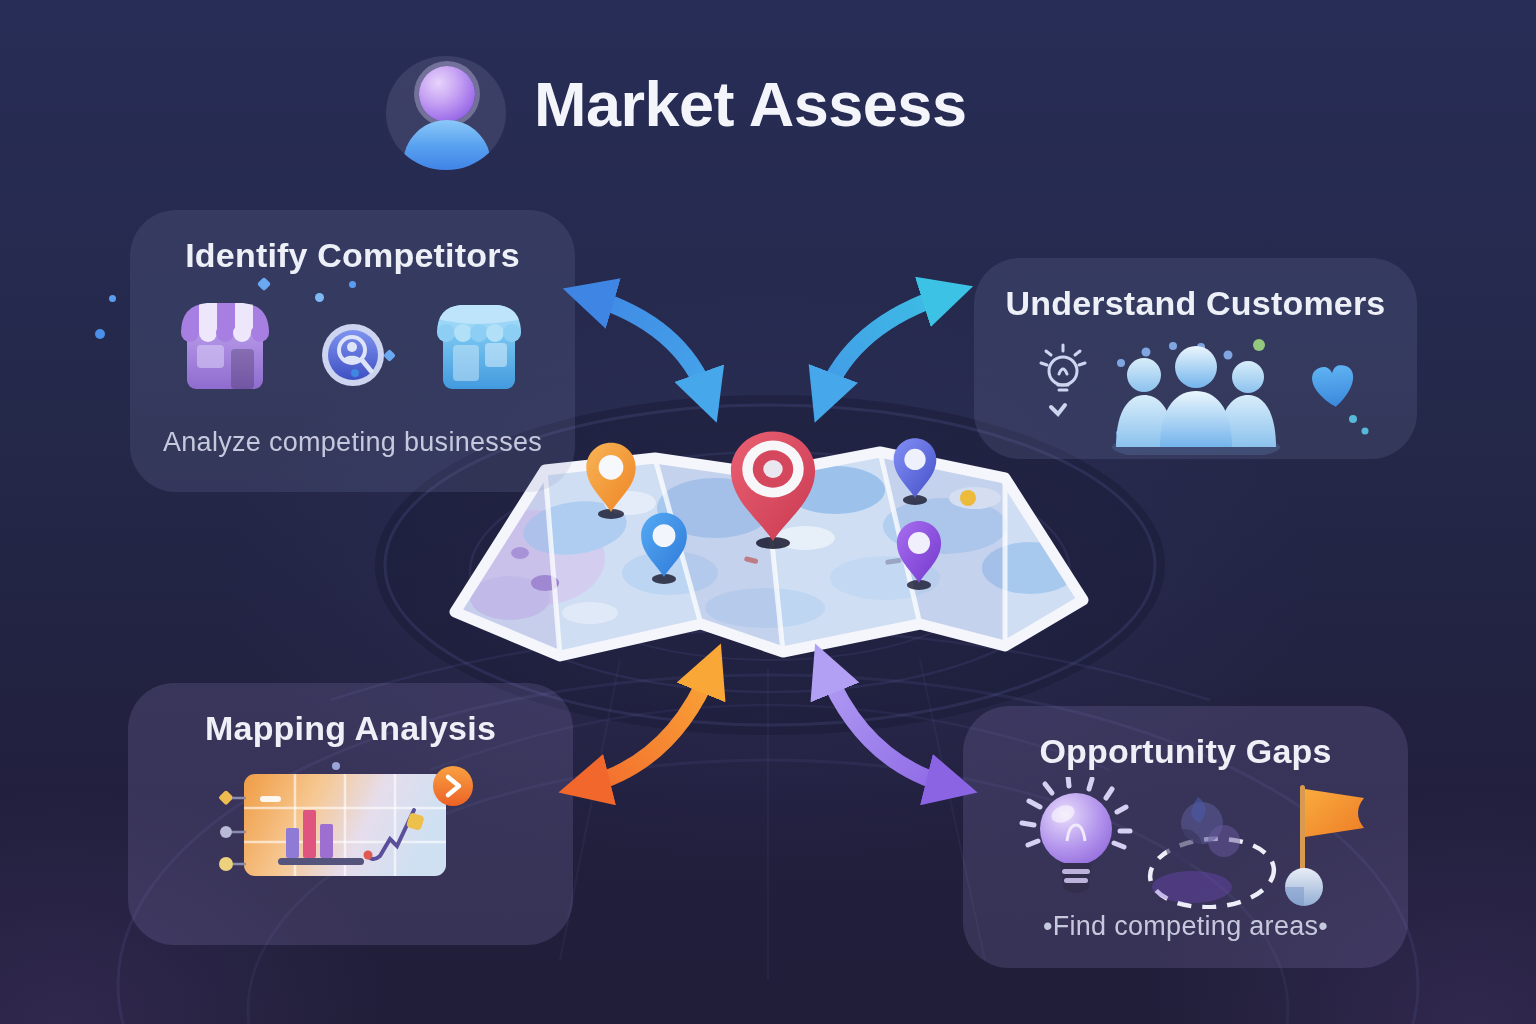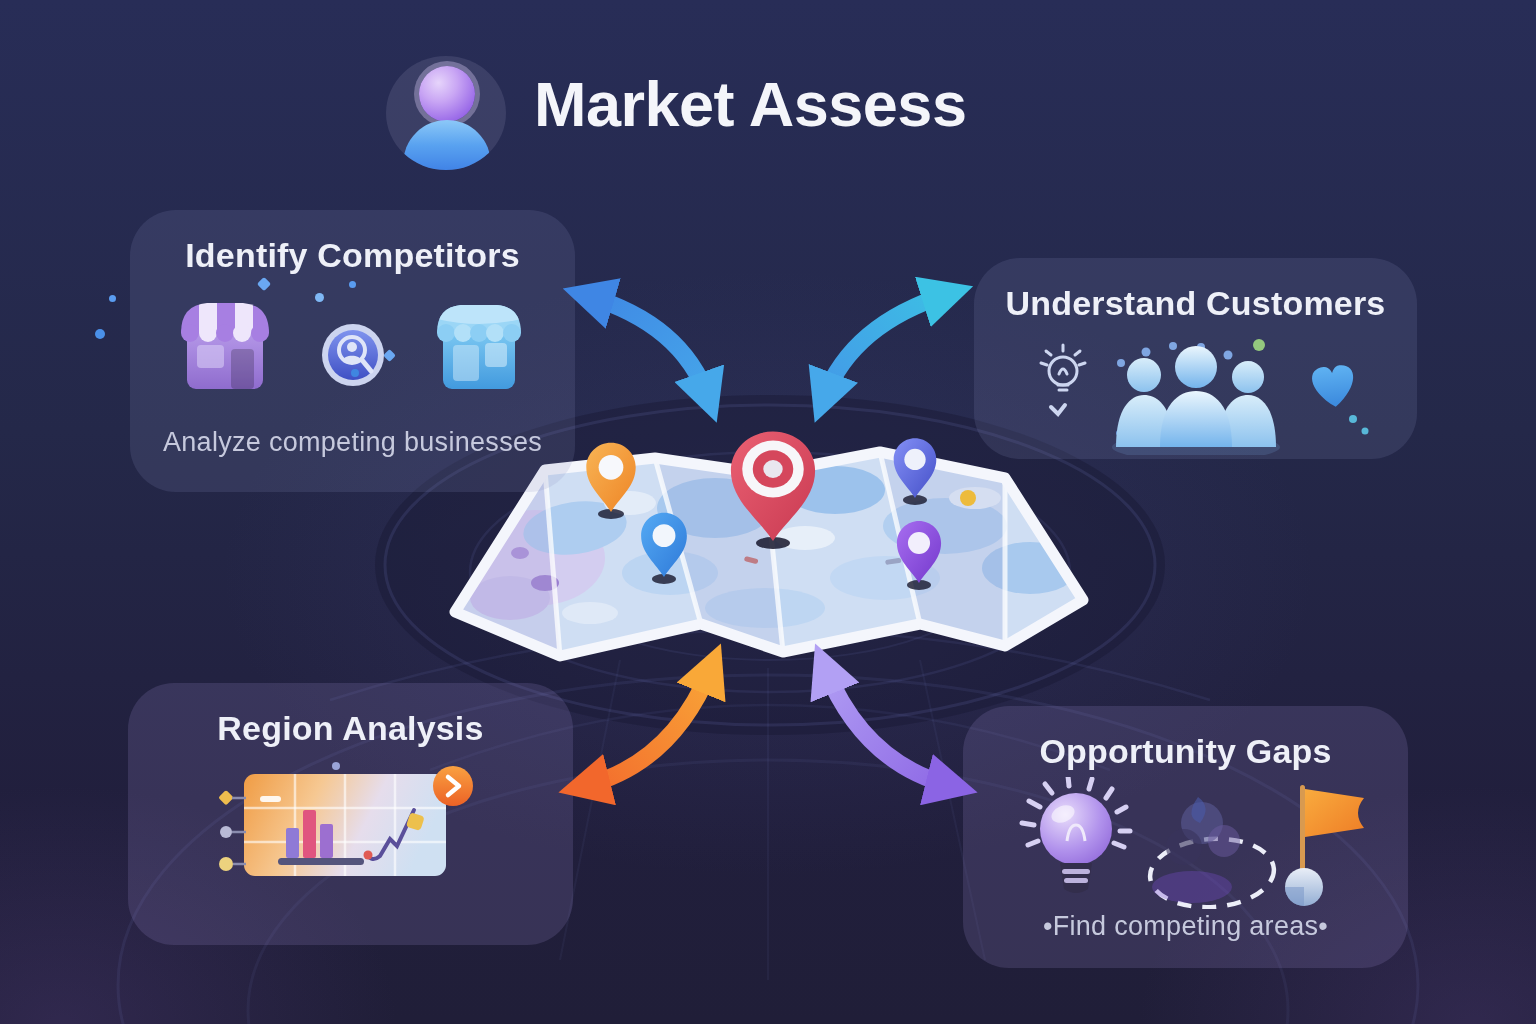--- a/index.html
+++ b/index.html
@@ -322,21 +322,21 @@
         </g>
 
         <g transform="translate(332,48) rotate(-6)">
           <path d="M0,26 C-27,6 -25,-15 -8,-15 C-2,-15 0,-8 0,-8 C0,-8 2,-15 8,-15 C25,-15 27,6 0,26 Z" fill="url(#gHeart)"></path>
         </g>
       </svg>
     </div>
   </div>
 
   <div class="card bottom" style="left:128px;top:683px;width:445px;height:262px;">
-    <h2>Region Analysis</h2>
+    <h2>Mapping Analysis</h2>
     <div class="icon-zone" style="width:270px;height:128px;margin-top:14px;">
       <svg width="270" height="128" viewBox="0 0 270 128">
         <defs>
           <linearGradient id="gPanel" x1="0" y1="0" x2="1" y2="0.25">
             <stop offset="0" stop-color="#f09c44"></stop>
               <stop offset="0.38" stop-color="#f6c892"></stop>
             <stop offset="0.68" stop-color="#e6ddec"></stop>
               <stop offset="1" stop-color="#cfe0f2"></stop>
           </linearGradient>
           <linearGradient id="gBadgeO" x1="0" y1="0" x2="0" y2="1">

